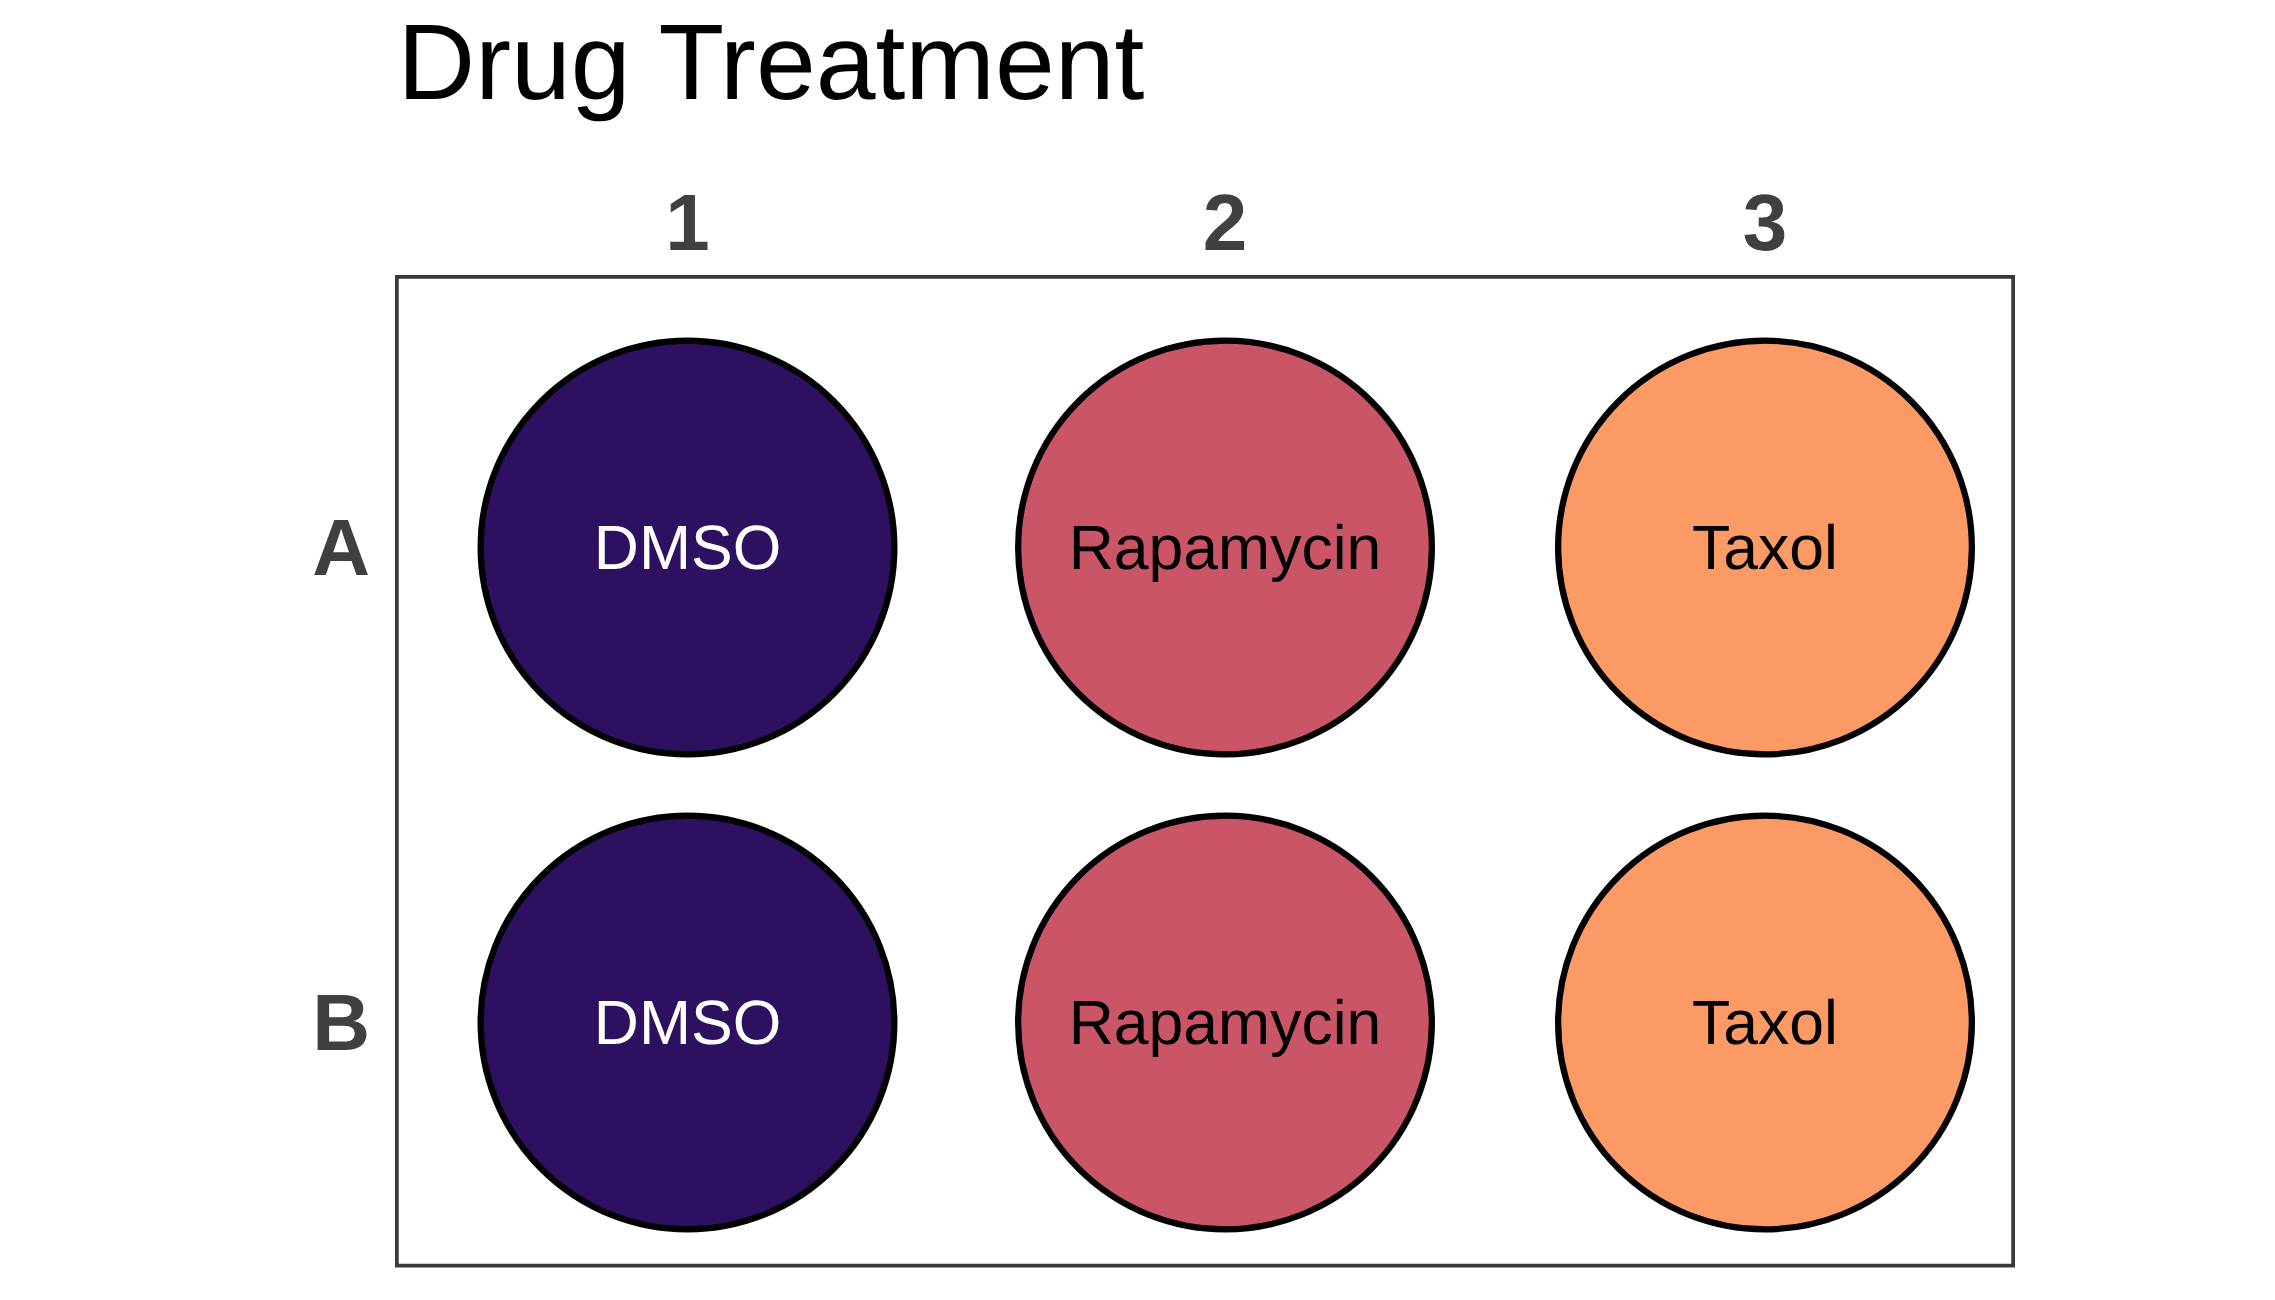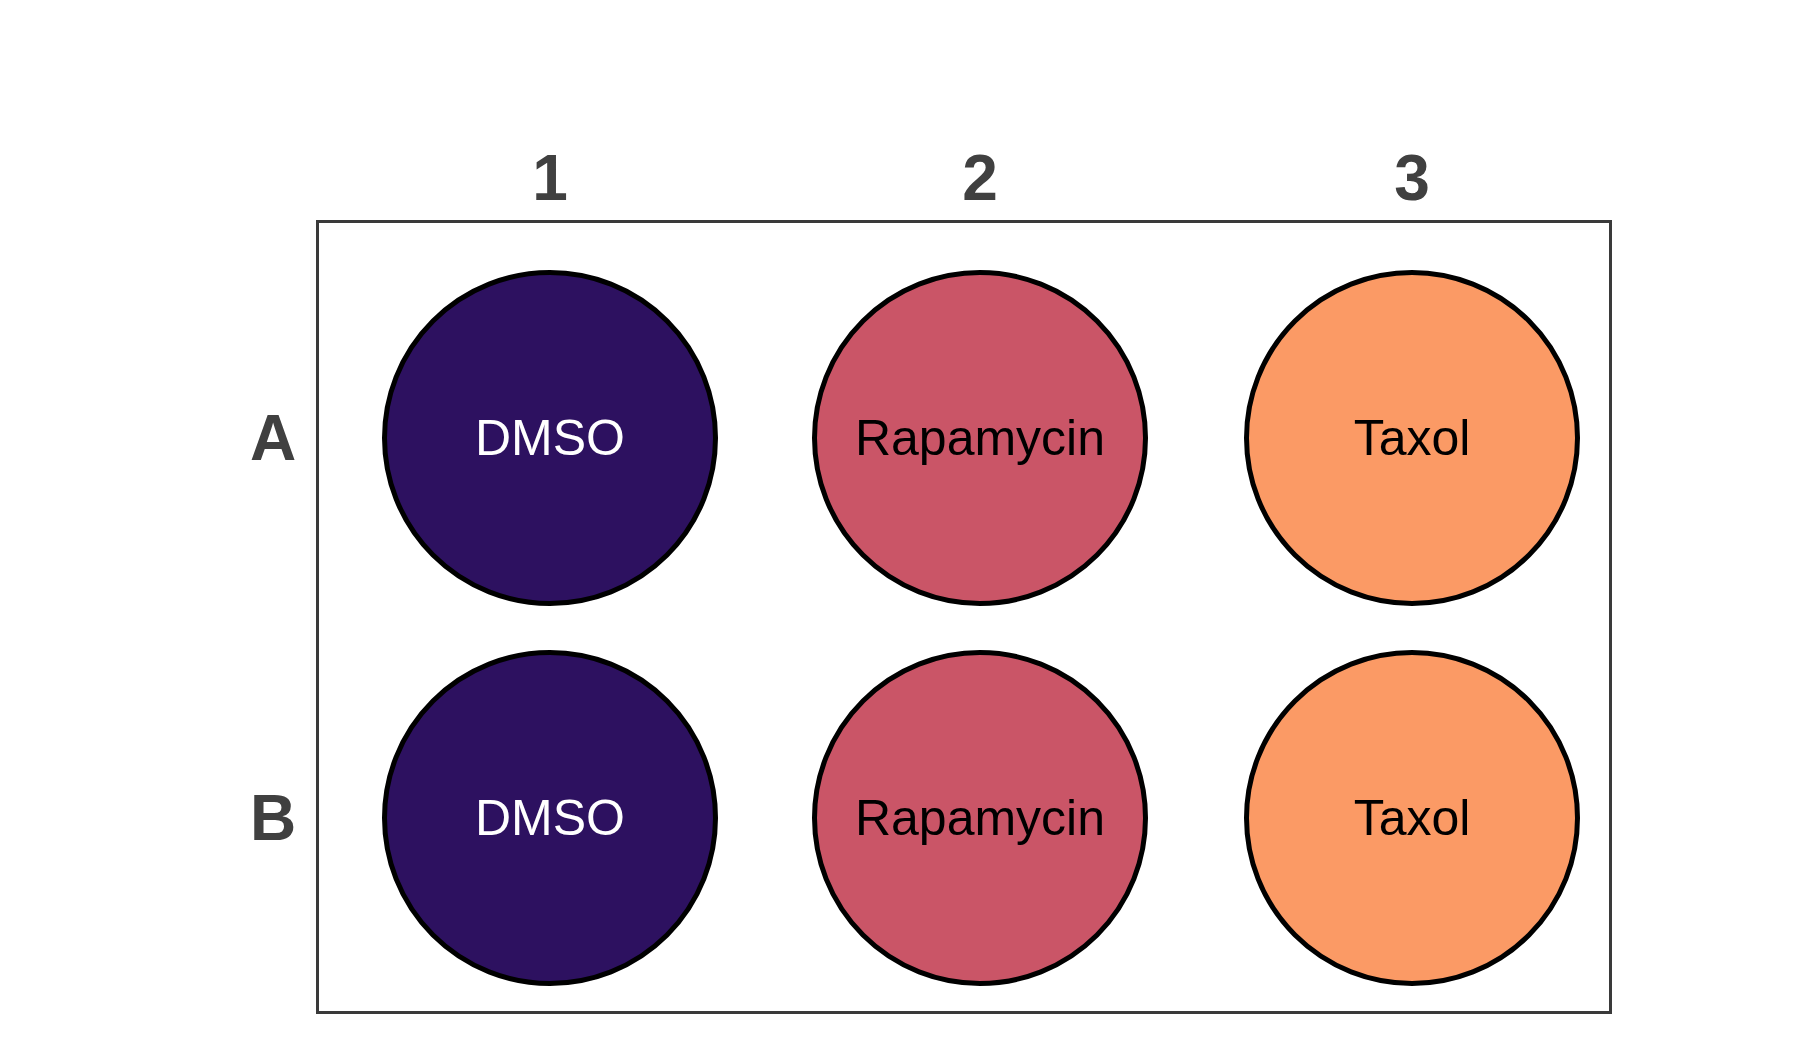--- a/index.html
+++ b/index.html
@@ -93,20 +93,21 @@
     white-space: nowrap;
     font-weight: 400;
     pointer-events: none;
   }
 </style>
 </head>
 <body>
 
 <div id="figure">
 
+  <div class="figure-title">Drug Treatment</div>
 
   <div class="col-header" id="col-header-0" style="left: 550px; color: rgb(64, 64, 64);">1</div>
   <div class="col-header" id="col-header-1" style="left: 980px; color: rgb(64, 64, 64);">2</div>
   <div class="col-header" id="col-header-2" style="left: 1412px; color: rgb(64, 64, 64);">3</div>
 
   <div class="row-header" id="row-header-0" style="top: 438px; color: rgb(64, 64, 64);">A</div>
   <div class="row-header" id="row-header-1" style="top: 818px; color: rgb(64, 64, 64);">B</div>
 
   <div class="plate" style="border-color: rgb(58, 58, 58);"></div>
 

